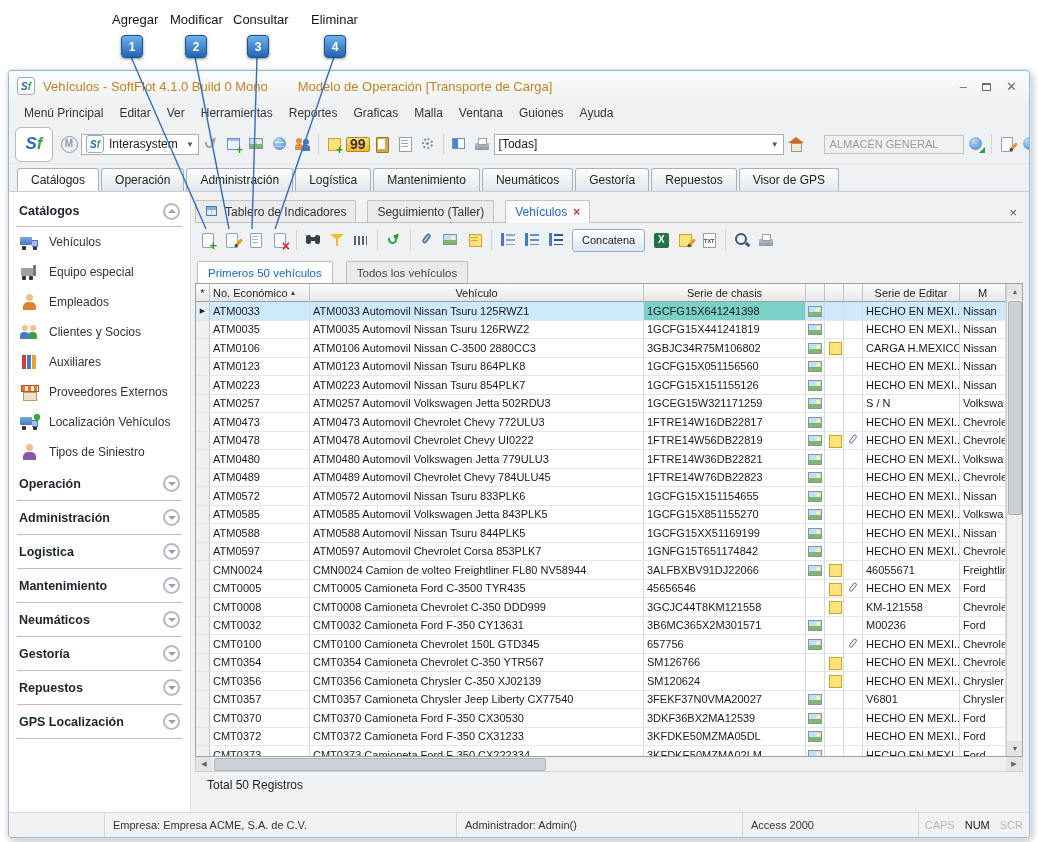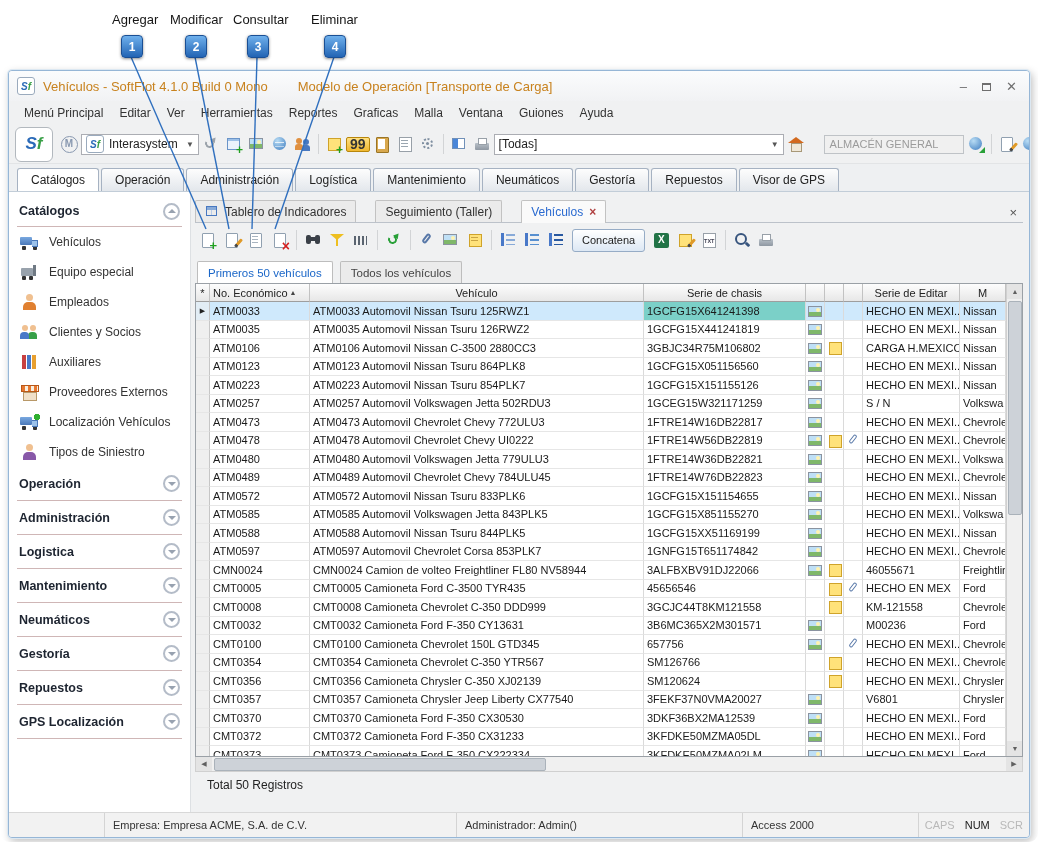--- a/index.html
+++ b/index.html
@@ -66,36 +66,36 @@
   .sb-header{display:flex;align-items:center;justify-content:space-between;height:30px;
     font-size:12.5px;font-weight:bold;color:#1d2430;border-bottom:1px solid #cfb6b6;padding:0 2px;}
   .sb-header.sect{height:33px;}
   .sb-item{display:flex;align-items:center;gap:9px;height:30px;font-size:12px;color:#333;padding-left:3px;white-space:nowrap;}
   .circ{width:17px;height:17px;border:2px solid #b4bcc8;border-radius:50%;position:relative;box-sizing:border-box;flex:none;}
   .tri-up{position:absolute;left:3px;top:4px;border-left:4px solid transparent;border-right:4px solid transparent;border-bottom:4px solid #98a2b0;}
   .tri-down{position:absolute;left:3px;top:5px;border-left:4px solid transparent;border-right:4px solid transparent;border-top:4px solid #98a2b0;}
   .main{flex:1;display:flex;flex-direction:column;min-width:0;background:#f0f1f2;padding:6px 6px 0 4px;box-sizing:border-box;}
 
   
-  .doctabs{height:24px;flex:none;display:flex;align-items:flex-end;gap:19px;border-bottom:1px solid #bcc2ca;}
+  .doctabs{height:24px;flex:none;display:flex;align-items:flex-end;gap:11px;border-bottom:1px solid #bcc2ca;}
   .doctab{height:21px;padding:0 9px;display:flex;align-items:center;gap:6px;font-size:12px;color:#333;
     background:#ebebeb;border:1px solid #c2c2c2;border-bottom:none;border-radius:2px 2px 0 0;
     white-space:nowrap;margin-bottom:0;}
   .doctab.active{background:#fafafa;color:#2a6ad0;margin-bottom:-1px;height:22px;}
   .dt-close{color:#b04040;font-weight:bold;font-size:12px;}
   .dt-spacer{flex:1;}
   .dt-x{color:#555;font-size:13px;padding:0 6px 2px 0;}
 
   
   .toolbar2{height:30px;flex:none;display:flex;align-items:center;gap:2px;margin-top:2px;padding:0 2px;}
   .concat-btn{height:21px;padding:0 9px;display:inline-flex;align-items:center;font-size:11px;color:#222;
     border:1px solid #96acc6;border-radius:3px;background:linear-gradient(#ffffff,#dde8f4);margin:0 3px;flex:none;}
 
   
-  .viewtabs{height:22px;flex:none;display:flex;gap:7px;padding-left:2px;margin-top:6px;}
+  .viewtabs{height:22px;flex:none;display:flex;gap:13px;padding-left:2px;margin-top:6px;}
   .viewtab{padding:0 10px;display:flex;align-items:center;font-size:11.5px;color:#444;background:#ebebeb;
     border:1px solid #bdbdbd;border-bottom:none;border-radius:2px 2px 0 0;white-space:nowrap;}
   .viewtab.active{background:#fff;color:#1a66c8;}
 
   
   .gridwrap{flex:none;width:828px;height:474px;box-sizing:border-box;border:1px solid #9aa0a6;background:#fff;display:flex;overflow:hidden;}
   .grid{display:grid;width:810px;flex:none;overflow:hidden;background:#fff;}
   .gh{display:flex;align-items:center;justify-content:center;padding:0 3px;box-sizing:border-box;
     background:linear-gradient(#fdfdfd,#e7e7e7);border-right:1px solid #c2c2c2;border-bottom:1px solid #9e9e9e;
     font-size:11px;color:#222;white-space:nowrap;overflow:hidden;}

